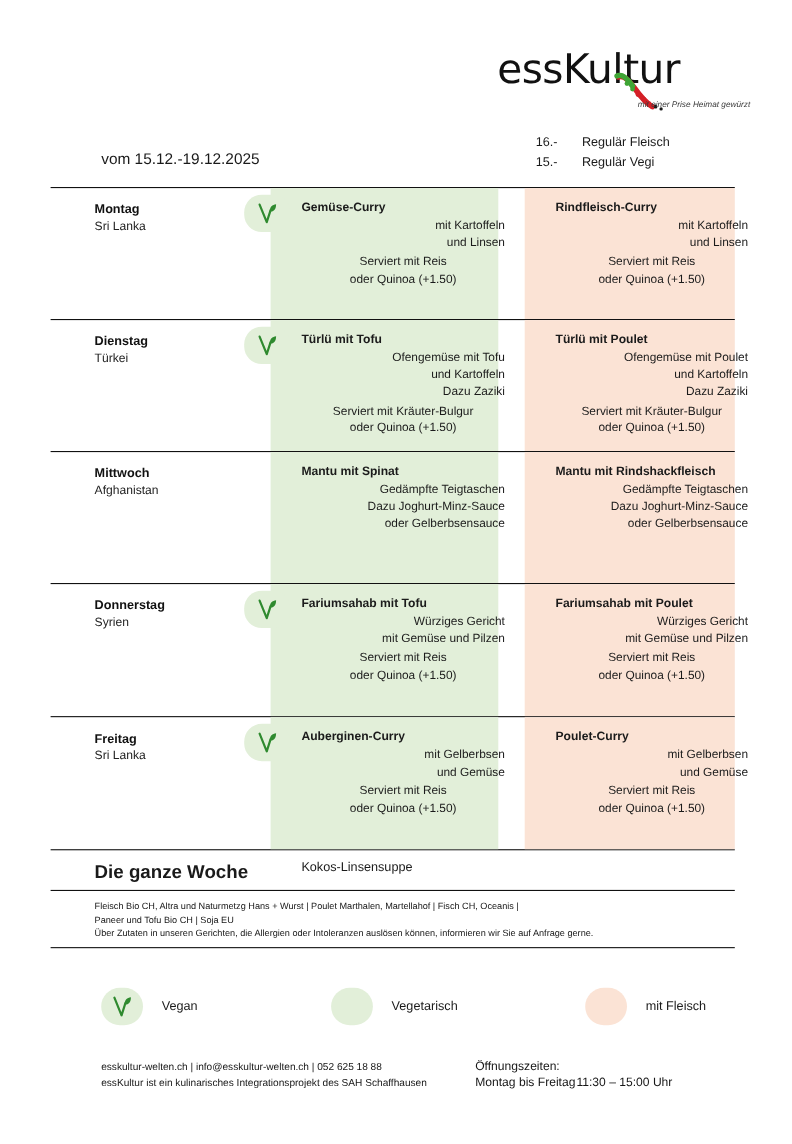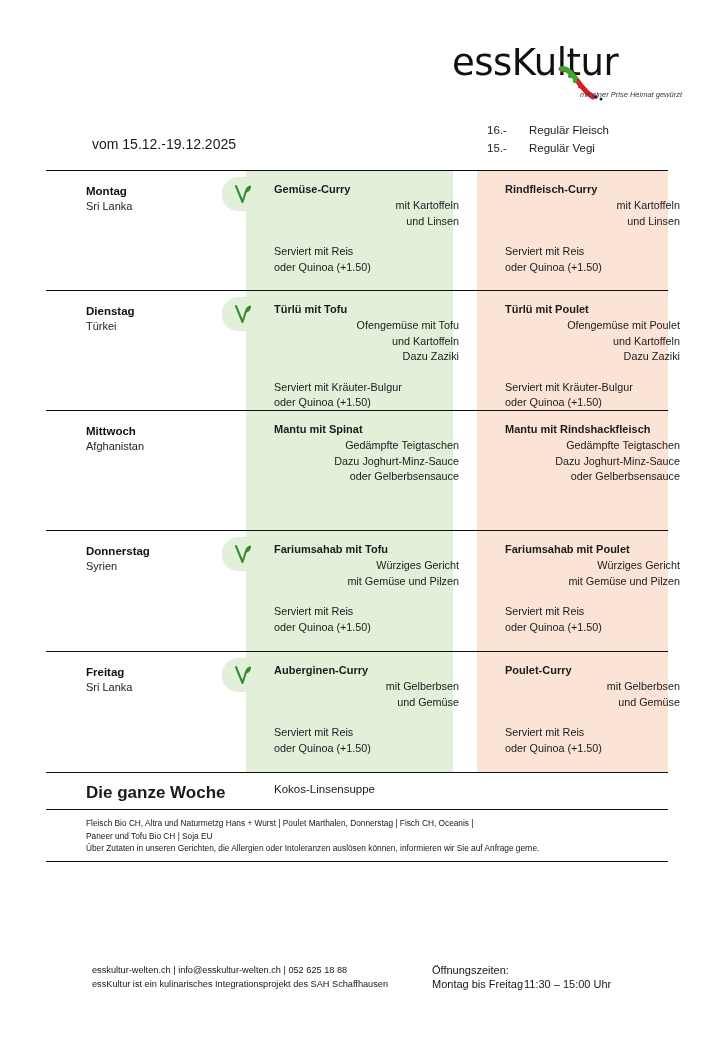--- a/index.html
+++ b/index.html
@@ -147,21 +147,22 @@
   .dish.veg { left: 228px; width: 185px; }
   .dish.meat { left: 459px; width: 175px; }
   .dish-title {
     font-weight: bold;
     font-size: 11px;
     line-height: 17px;
     white-space: nowrap;
   }
   .dish-desc div { white-space: nowrap; text-align: right; }
   .dish-serve {
-    margin-top: 15px;
+    margin-top: 2px;
+    text-align: center;
   }
   .dish-serve div { white-space: nowrap; }
 
   
   .weekrow {
     position: relative;
     height: 36px;
     border-bottom: 1.4px solid #111;
   }
   .weekrow .label {
@@ -456,26 +457,45 @@
         </div>
       </div>
     </div>
 
     <div class="weekrow">
       <div class="label">Die ganze Woche</div>
       <div class="value">Kokos-Linsensuppe</div>
     </div>
 
     <div class="fineprint">
-      <div>Fleisch Bio CH, Altra und Naturmetzg Hans + Wurst | Poulet Marthalen, Donnerstag | Fisch CH, Oceanis |</div>
+      <div>Fleisch Bio CH, Altra und Naturmetzg Hans + Wurst | Poulet Marthalen, Martellahof | Fisch CH, Oceanis |</div>
       <div>Paneer und Tofu Bio CH | Soja EU</div>
       <div>Über Zutaten in unseren Gerichten, die Allergien oder Intoleranzen auslösen können, informieren wir Sie auf Anfrage gerne.</div>
     </div>
   </div>
 
+  <div class="legend">
+    <div class="legend-item l1">
+      <div class="swatch green">
+        <svg width="20" height="22" viewBox="0 0 20 22">
+          <path d="M3 3 L9.5 19 L13 8" stroke="#2f8a2f" stroke-width="2" fill="none" stroke-linecap="round" stroke-linejoin="round"></path>
+          <path d="M12.2 9.4 C12.2 5 14.5 3 18 2.6 C18 7 16 9.6 12.2 9.4 Z" fill="#2f8a2f"></path>
+        </svg>
+      </div>
+      <div class="legend-label">Vegan</div>
+    </div>
+    <div class="legend-item l2">
+      <div class="swatch green"></div>
+      <div class="legend-label">Vegetarisch</div>
+    </div>
+    <div class="legend-item">
+      <div class="swatch peach"></div>
+      <div class="legend-label">mit Fleisch</div>
+    </div>
+  </div>
 
   <div class="footer-left">
     <div>esskultur-welten.ch | info@esskultur-welten.ch | 052 625 18 88</div>
     <div>essKultur ist ein kulinarisches Integrationsprojekt des SAH Schaffhausen</div>
   </div>
 
   <div class="footer-right">
     <div>Öffnungszeiten:</div>
     <div class="hours-line">
       <span class="hours-days">Montag bis Freitag</span>

